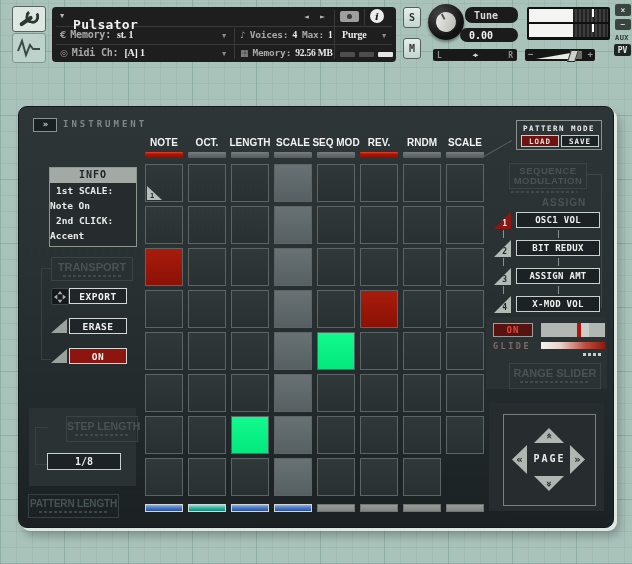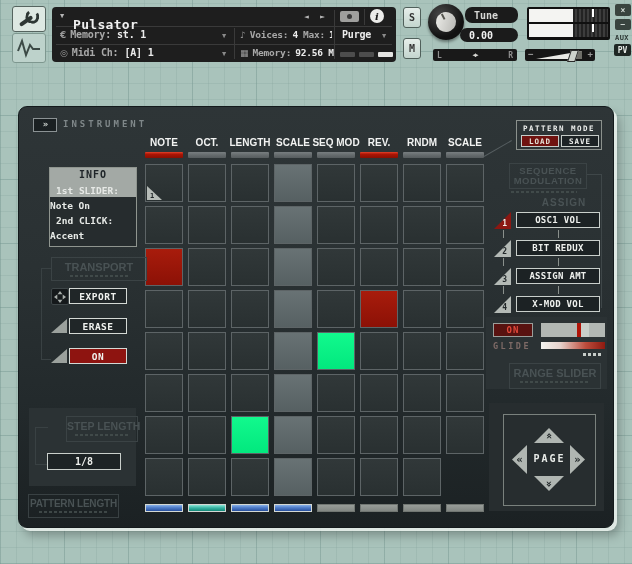--- a/index.html
+++ b/index.html
@@ -34,21 +34,21 @@
   .k-arrow{position:absolute;top:5px;font-size:8px;color:#b8b8b8;}
   .k-arrow.left{left:252px;} .k-arrow.right{left:268px;}
   .k-cam{position:absolute;left:288px;top:4px;width:19px;height:11px;background:#9f9f9d;border-radius:2px;}
   .k-cam::after{content:"";position:absolute;left:7px;top:3px;width:5px;height:5px;background:#3a3a3a;border-radius:50%;}
   .k-info{position:absolute;left:318px;top:2px;width:14px;height:14px;background:#ececea;border-radius:50%;
     color:#1a1a1a;font-family:"DejaVu Serif",serif;font-style:italic;font-weight:bold;font-size:10px;
     display:flex;align-items:center;justify-content:center;}
   .k-cell{position:absolute;display:flex;align-items:center;white-space:nowrap;overflow:hidden;}
   .k-ico{color:#9a9a9a;font-family:"DejaVu Sans",sans-serif;font-size:9px;margin-right:4px;}
   .k-lab{color:#a8a8a8;margin-right:6px;letter-spacing:-.2px;}
-  .k-val{color:#ececec;letter-spacing:-.2px;}
+  .k-val{color:#ececec;letter-spacing:-.2px;font-family:Liberation Serif, serif;}
   .k-dd{position:absolute;font-size:7px;color:#8a8a8a;}
   .c-out{left:8px;top:22px;width:165px;} .dd-out{left:170px;top:25px;}
   .c-midi{left:8px;top:40px;width:165px;} .dd-midi{left:170px;top:43px;}
   .c-voices{left:188px;top:22px;width:92px;font-size:9.5px;}
   .c-mem{left:188px;top:40px;width:94px;font-size:9.5px;}
   .c-purge{left:290px;top:22px;width:50px;} .dd-purge{left:330px;top:25px;}
   .k-meterblocks{position:absolute;left:288px;top:45px;display:flex;gap:4px;}
   .k-meterblocks i{width:15px;height:5px;background:#4d4d4d;border-radius:1px;}
   .k-meterblocks i:last-child{background:#e4e4e2;}
   .c-voices .k-val,.c-mem .k-val{margin-right:5px;}
@@ -134,30 +134,30 @@
     align-items:flex-end;padding-left:3px;box-sizing:border-box;}
   .badge.tr{right:1px;top:1px;width:17px;height:15px;clip-path:polygon(0 0,100% 0,100% 100%);
     justify-content:flex-end;padding-right:1px;font-size:6.5px;box-sizing:border-box;}
   .pbar{position:absolute;top:397px;width:38px;height:8px;box-sizing:border-box;}
   .pbar.blue{border:1px solid #d3d8d4;background:linear-gradient(180deg,#88b0e8 0%,#4e7cc9 45%,#27509e 100%);}
   .pbar.teal{border:1px solid #d3d8d4;background:linear-gradient(180deg,#8ae4d6 0%,#35b2a2 50%,#138878 100%);}
   .pbar.gray{border:1px solid #71767 2;border:1px solid #717672;background:linear-gradient(180deg,#989d99,#82878 3);background:linear-gradient(180deg,#989d99,#828783);}
 
   
   .info-box{position:absolute;left:30px;top:60px;width:86px;height:78px;border:1px solid #8f958f;background:#262c2e;}
-  .info-title{position:absolute;left:0;right:0;top:0;height:29px;background:#a3a9a5;color:#20262a;
+  .info-title{position:absolute;left:0;right:0;top:0;height:15px;background:#a3a9a5;color:#20262a;
     font-size:10px;font-weight:bold;text-align:center;line-height:13px;letter-spacing:1px;}
   .info-line{position:absolute;left:0;right:0;color:#e6e9e6;font-size:9.5px;font-weight:bold;padding-left:6px;white-space:nowrap;}
   .info-line.ctr{text-align:left;padding-left:0;}
 
   .fbox{position:absolute;border:1px solid #3b4345;}
   .ftitle{color:#49525 4;color:#495254;font-family:"Liberation Sans",sans-serif;font-weight:bold;
     text-align:center;white-space:nowrap;}
   .fine{margin:2px auto 0;height:2px;background:repeating-linear-gradient(90deg,#46504f 0 3px,transparent 3px 5px);opacity:.8;}
-  .transport-h{left:32px;top:150px;width:96px;height:24px;padding-top:3px;box-sizing:border-box;}
+  .transport-h{left:32px;top:150px;width:82px;height:24px;padding-top:3px;box-sizing:border-box;}
   .transport-h .ftitle{font-size:11px;} .transport-h .fine{width:58px;}
   .t-bracket{position:absolute;left:22px;top:161px;width:9px;height:90px;
     border-left:1px solid #394143;border-top:1px solid #394143;border-bottom:1px solid #394143;}
 
   .icon-sq{position:absolute;left:32px;top:181px;width:16px;height:15px;background:#15191b;
     border:1px solid #3e4648;border-radius:2px;display:flex;align-items:center;justify-content:center;}
   .ramp{position:absolute;left:32px;width:16px;height:14px;background:#9ba19d;
     clip-path:polygon(0 100%,100% 0,100% 100%);}
   .ramp-erase{top:212px;} .ramp-on{top:242px;}
   .pbtn{position:absolute;left:50px;width:58px;height:16px;background:#20262 8;background:#202628;
@@ -433,21 +433,21 @@
         <div class="pbar blue" style="left: 255px;"></div>
         <div class="pbar gray" style="left: 298px;"></div>
         <div class="pbar gray" style="left: 341px;"></div>
         <div class="pbar gray" style="left: 384px;"></div>
         <div class="pbar gray" style="left: 427px;"></div>
       </div>
 
     <div class="info-box">
       <div class="info-title">INFO</div>
       <div>
-          <div class="info-line" style="top: 17px;">1st SLIDER:</div>
+          <div class="info-line" style="top: 17px;">1st SCALE:</div>
           <div class="info-line ctr" style="top: 32px;">Note On</div>
           <div class="info-line" style="top: 47px;">2nd CLICK:</div>
           <div class="info-line ctr" style="top: 62px;">Accent</div>
         </div>
     </div>
 
     <div class="fbox transport-h">
       <div class="ftitle">TRANSPORT</div>
         <div class="fine"></div>
     </div>

